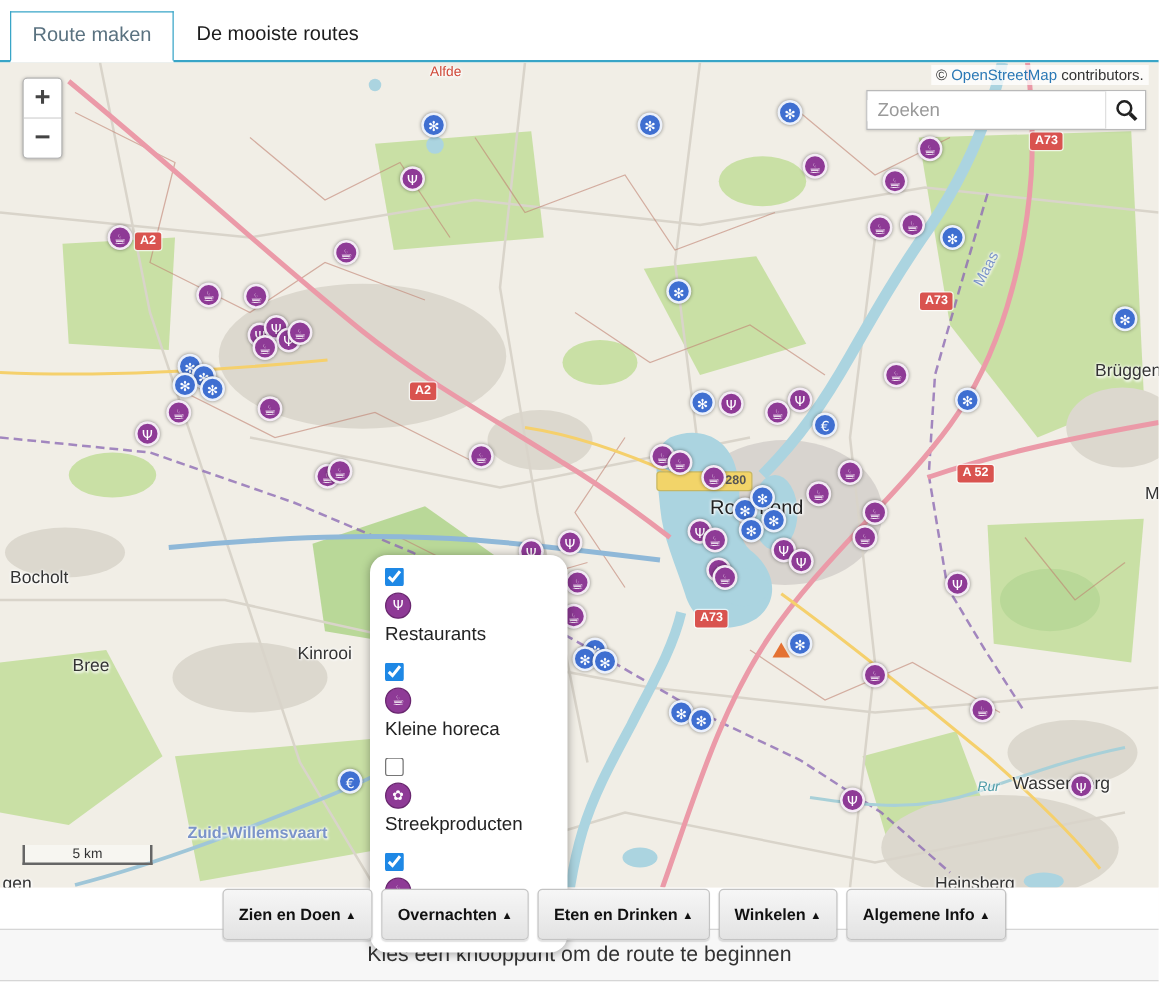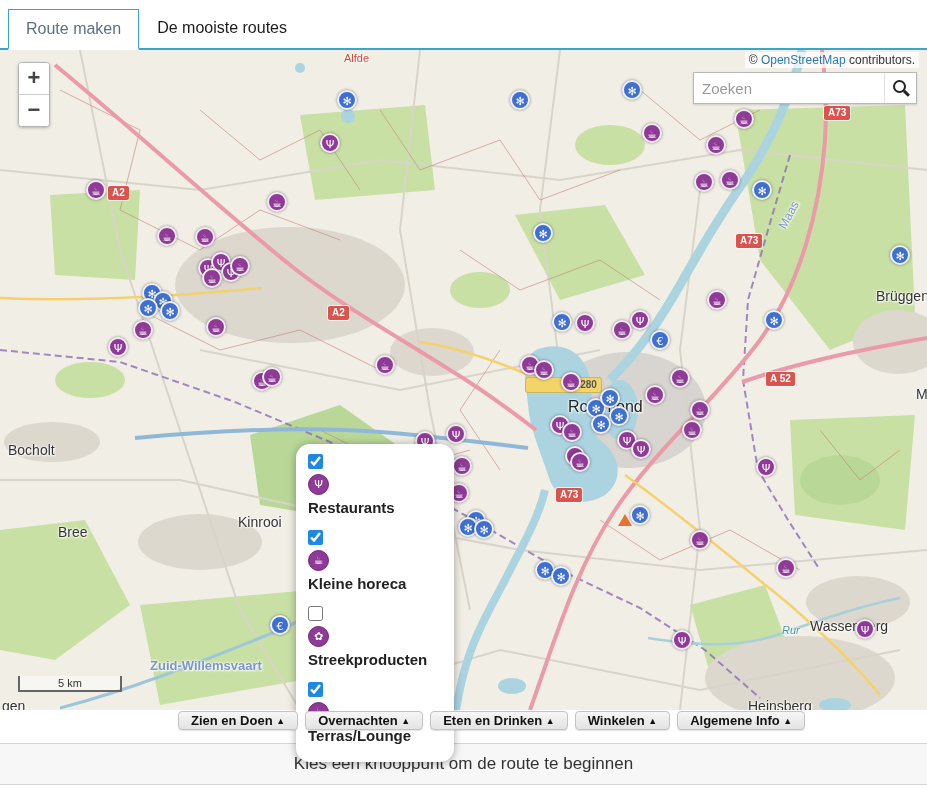--- a/index.html
+++ b/index.html
@@ -64,27 +64,27 @@
             font-size:11px;color:#333;text-align:center;line-height:15px;box-sizing:border-box;}
 
   
   .legend{position:absolute;left:296px;top:444px;width:158px;box-sizing:border-box;background:#fff;
           border-radius:14px;box-shadow:0 1px 8px rgba(0,0,0,.35);padding:10px 10px 4px 12px;z-index:20;}
   .leg-item{margin-bottom:14px;}
   .leg-item input{display:block;width:15px;height:15px;margin:0 0 5px 0;accent-color:#1e88e5;cursor:pointer;}
   .leg-icon{display:flex;width:21px;height:21px;border-radius:50%;background:#8e3a96;color:#fff;
             font-size:11px;align-items:center;justify-content:center;
             border:1px solid #69276f;box-sizing:border-box;font-family:"DejaVu Sans",sans-serif;}
-  .leg-label{font-size:15px;color:#222;margin-top:4px;font-weight:bold;}
+  .leg-label{font-size:15px;color:#222;margin-top:4px;}
 
   
   .catrow{position:absolute;left:178px;top:711px;display:flex;gap:7px;z-index:30;}
   .cat-btn{background:linear-gradient(#f6f6f6,#e3e3e3);border:1px solid #c3c3c3;border-radius:4px;
            font-family:"Liberation Sans",sans-serif;font-size:13px;font-weight:bold;color:#111;
-           padding:1px 12px;cursor:pointer;box-shadow:0 1px 1px rgba(0,0,0,.12);white-space:nowrap;}
+           padding:12px 12px;cursor:pointer;box-shadow:0 1px 1px rgba(0,0,0,.12);white-space:nowrap;}
   .cat-btn .caret{font-size:9px;position:relative;top:-1px;}
 
   
   .statusbar{position:absolute;left:0;top:743px;width:927px;height:42px;background:#f7f7f7;
              border-top:1px solid #d6d6d6;border-bottom:1px solid #d6d6d6;box-sizing:border-box;
              display:flex;align-items:center;justify-content:center;
              font-size:17px;color:#333;}
 </style>
 </head>
 <body>
@@ -180,21 +180,21 @@
     </g>
 
     <g fill="none" stroke="#f5d06c" stroke-width="2.5">
       <path d="M0,248 C90,252 180,246 262,238"></path>
       <path d="M540,330 C500,312 460,298 420,292"></path>
       <path d="M625,425 C680,465 735,510 790,555 C830,590 860,620 880,645"></path>
     </g>
   </svg>
 
   <div>
-      <span class="maplabel " style="left: 8px; top: 392px;">Bocholt</span>
+      <span class="maplabel " style="left: 8px; top: 403px;">Bocholt</span>
       <span class="maplabel " style="left: 42px; top: 474px; padding-left: 16px;">Bree</span>
       <span class="maplabel " style="left: 238px; top: 464px;">Kinrooi</span>
       <span class="maplabel big" style="left: 568px; top: 348px;">Roermond</span>
       <span class="maplabel " style="left: 876px; top: 238px;">Brüggen</span>
       <span class="maplabel " style="left: 810px; top: 568px;">Wassenberg</span>
       <span class="maplabel " style="left: 748px; top: 648px;">Heinsberg</span>
       <span class="maplabel " style="left: 2px; top: 648px;">gen</span>
       <span class="maplabel water" style="left: 150px; top: 608px;">Zuid-Willemsvaart</span>
       <span class="maplabel river" style="left: 782px; top: 574px;">Rur</span>
       <span class="maplabel water-v" style="left: 774px; top: 158px;">Maas</span>

